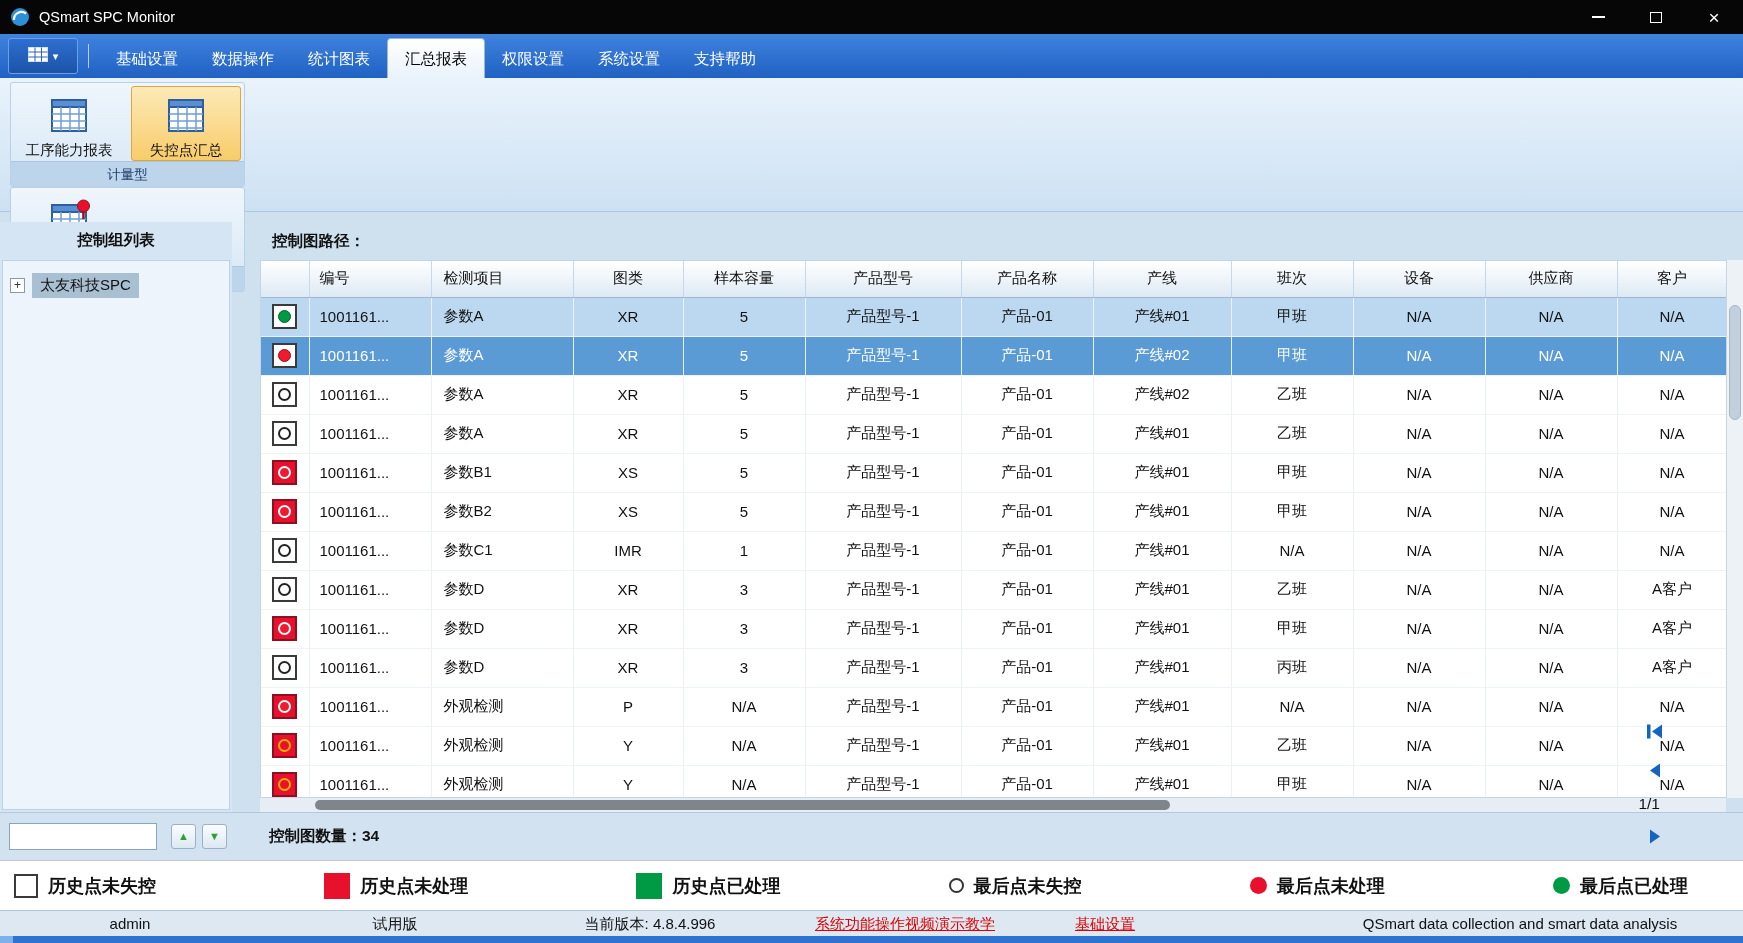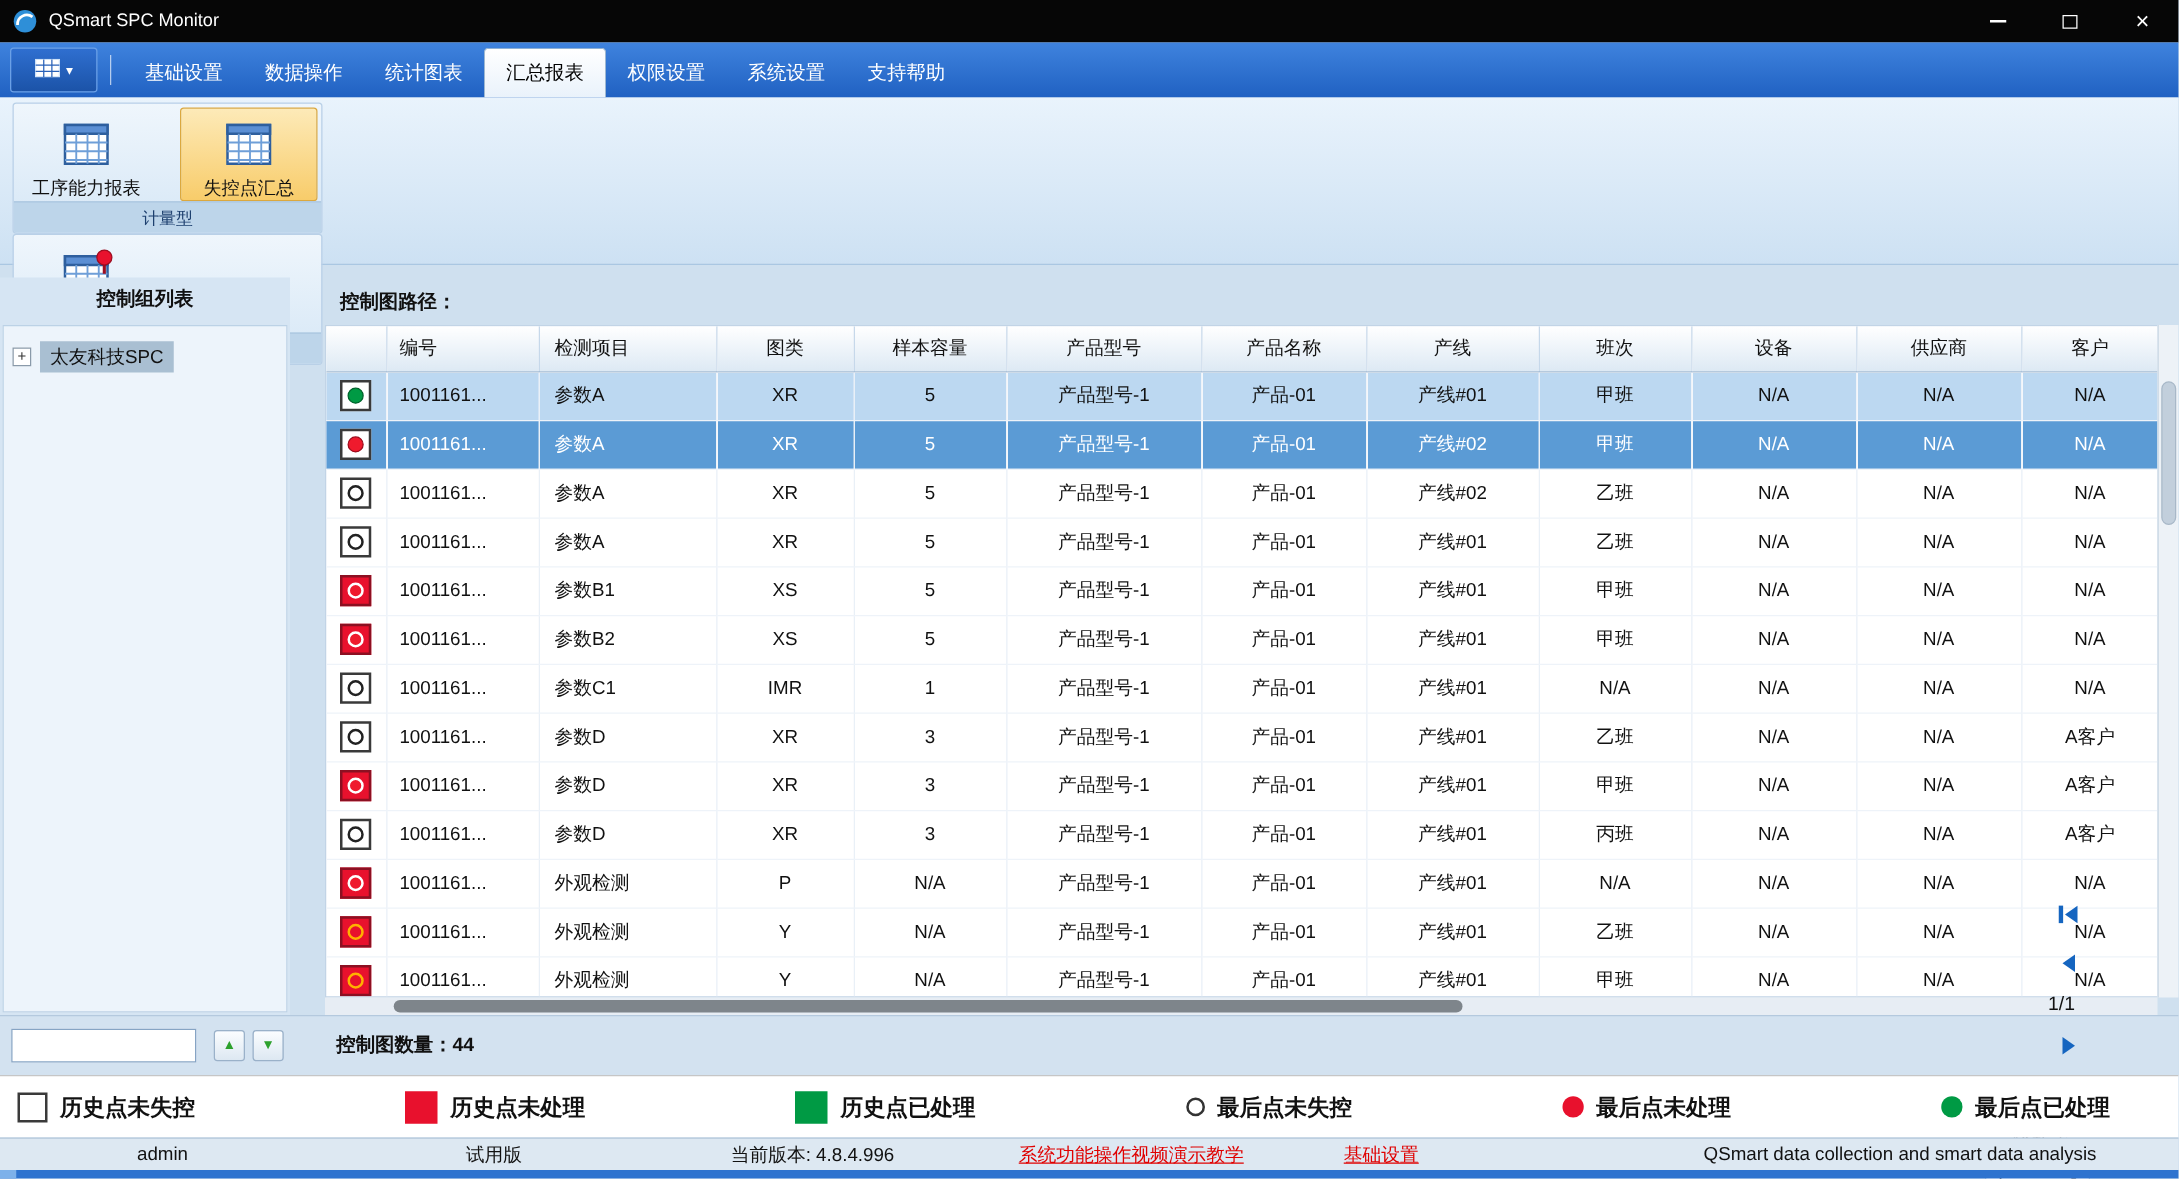--- a/index.html
+++ b/index.html
@@ -22,21 +22,21 @@
   .launcher { width:70px; margin:4px 0 4px 8px; background:linear-gradient(#2f6fd0,#1b53a8); border:1px solid #6ba0e6; border-radius:3px; display:flex; align-items:center; justify-content:center; gap:5px; }
   .launcher-arrow { color:#fff; font-size:11px; }
   .menu-sep { width:1px; background:rgba(255,255,255,.65); margin:10px 10px; }
   .menu-tabs { display:flex; align-items:flex-end; }
   .tab { padding:0 17px; height:38px; line-height:38px; color:#fff; font-size:15.5px; white-space:nowrap; }
   .tab.active { background:linear-gradient(#ffffff,#e9f2fb); color:#000; border:1px solid #9db8d2; border-bottom:none; border-radius:4px 4px 0 0; height:40px; line-height:40px; }
 
   
   .ribbon { position:absolute; top:78px; left:0; right:0; height:134px; background:linear-gradient(#e9f3fc,#cde1f3); border-bottom:1px solid #aac7e2; padding:4px 0 3px 10px; display:flex; }
   .rgroup { display:flex; flex-direction:column; border:1px solid #b9d0e7; border-radius:3px; margin-right:8px; background:linear-gradient(#eff6fc,#d6e7f6); overflow:hidden; }
-  .rbtns { display:flex; flex:1; padding:3px 3px 0 3px; gap:20px; }
+  .rbtns { display:flex; flex:1; padding:3px 3px 0 3px; gap:7px; }
   .rbtn { width:110px; display:flex; flex-direction:column; align-items:center; padding-top:5px; border-radius:3px; border:1px solid transparent; }
   .rbtn.active { background:linear-gradient(#fdeab8,#f8cc6a); border-color:#dba83f; }
   .rbtn-label { font-size:14.5px; margin-top:3px; white-space:nowrap; }
   .rgroup-label { height:25px; line-height:25px; text-align:center; background:#bdd5ea; color:#1d3f6e; font-size:13.5px; border-top:1px solid #aac6e0; }
 
   
   .left-panel { position:absolute; top:222px; left:0; width:232px; bottom:131px; background:#d6e5f3; }
   .left-header { height:36px; line-height:36px; text-align:center; font-size:15.5px; font-weight:bold; color:#111; }
   .tree { position:absolute; top:38px; left:2px; right:2px; bottom:2px; background:#edf4fb; border:1px solid #bcd2e6; padding-top:9px; }
   .tree-node { display:flex; align-items:center; padding-left:7px; height:30px; gap:7px; }
@@ -453,21 +453,21 @@
   </div>
 
   <div class="pagerbar">
     <input class="filter-input" value="" style="">
     <div class="spin-btn">
         <span>▲</span>
       </div>
     <div class="spin-btn">
         <span>▼</span>
       </div>
-    <span class="count-label">控制图数量：44</span>
+    <span class="count-label">控制图数量：34</span>
     <div class="pager-nav">
       <div class="nav-btn">
         <svg width="22" height="17" viewBox="0 0 22 17">
             <rect x="3" y="1.5" width="3.5" height="14" fill="#1565c0"></rect>
             <polygon points="18,1.5 18,15.5 8,8.5" fill="#1565c0"></polygon>
           </svg>
       </div>
       <div class="nav-btn">
         <svg width="16" height="17" viewBox="0 0 16 17">
             <polygon points="13,1.5 13,15.5 3,8.5" fill="#1565c0"></polygon>

